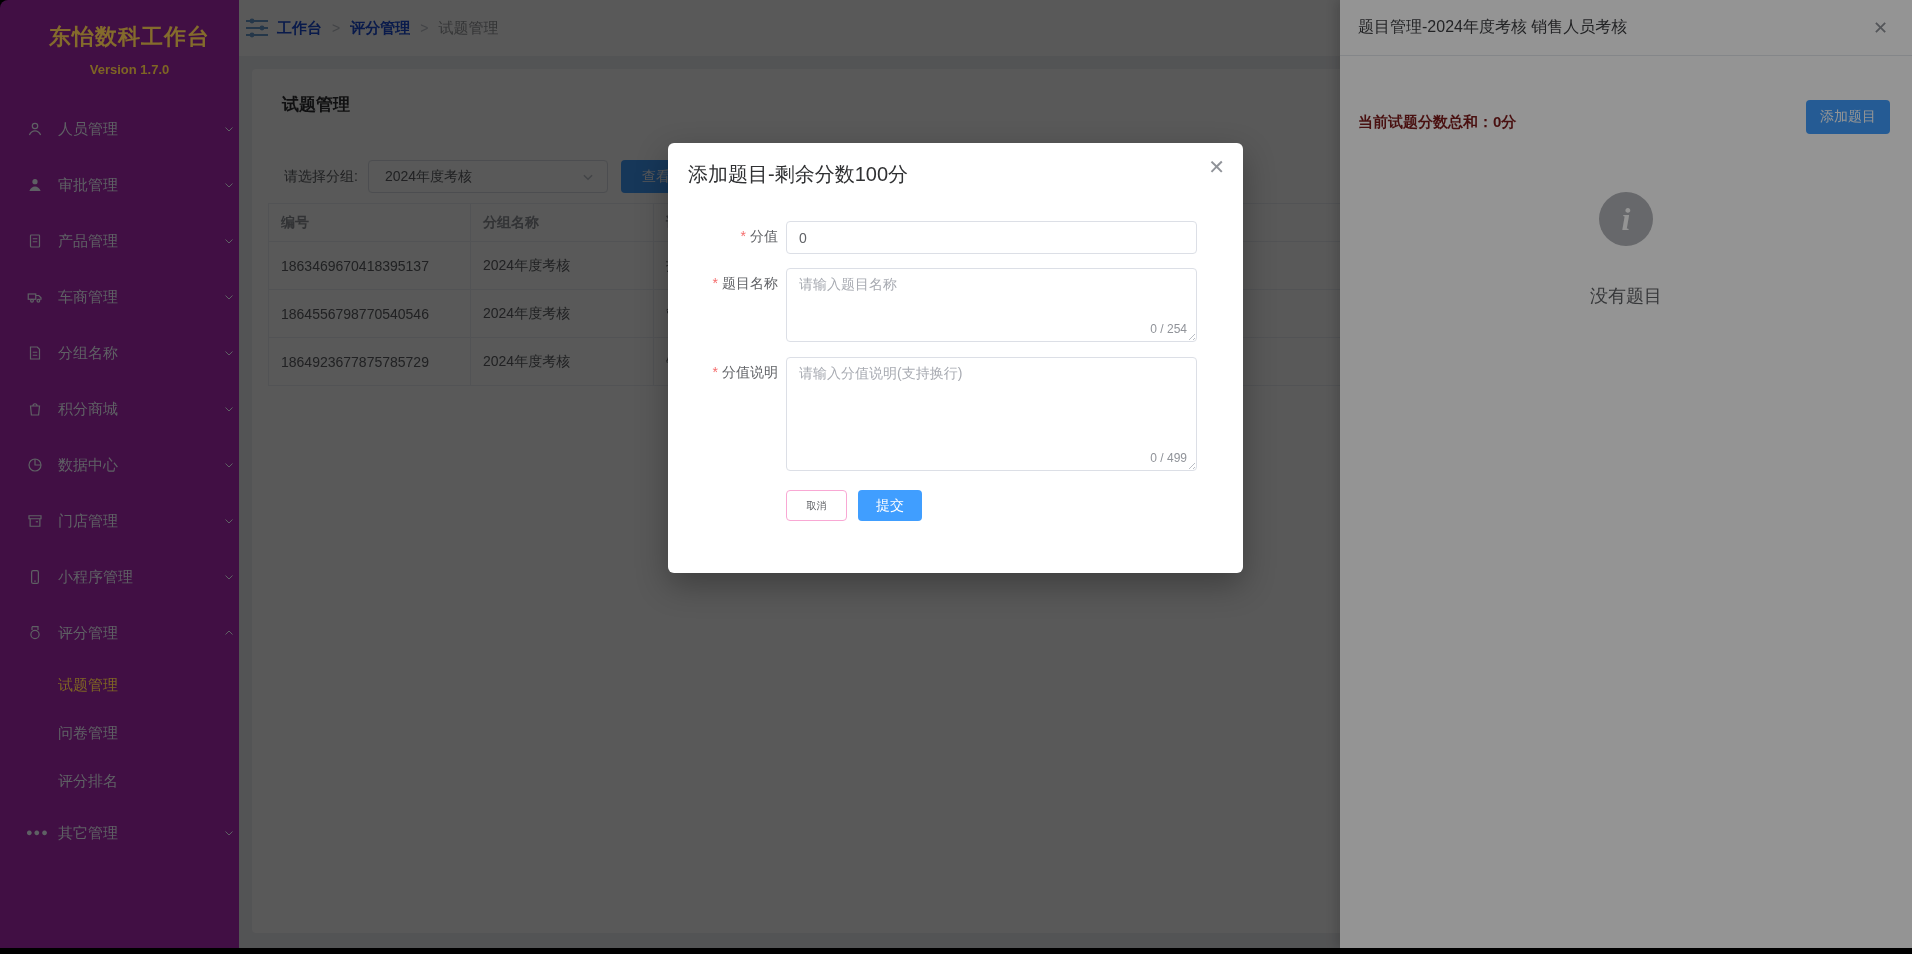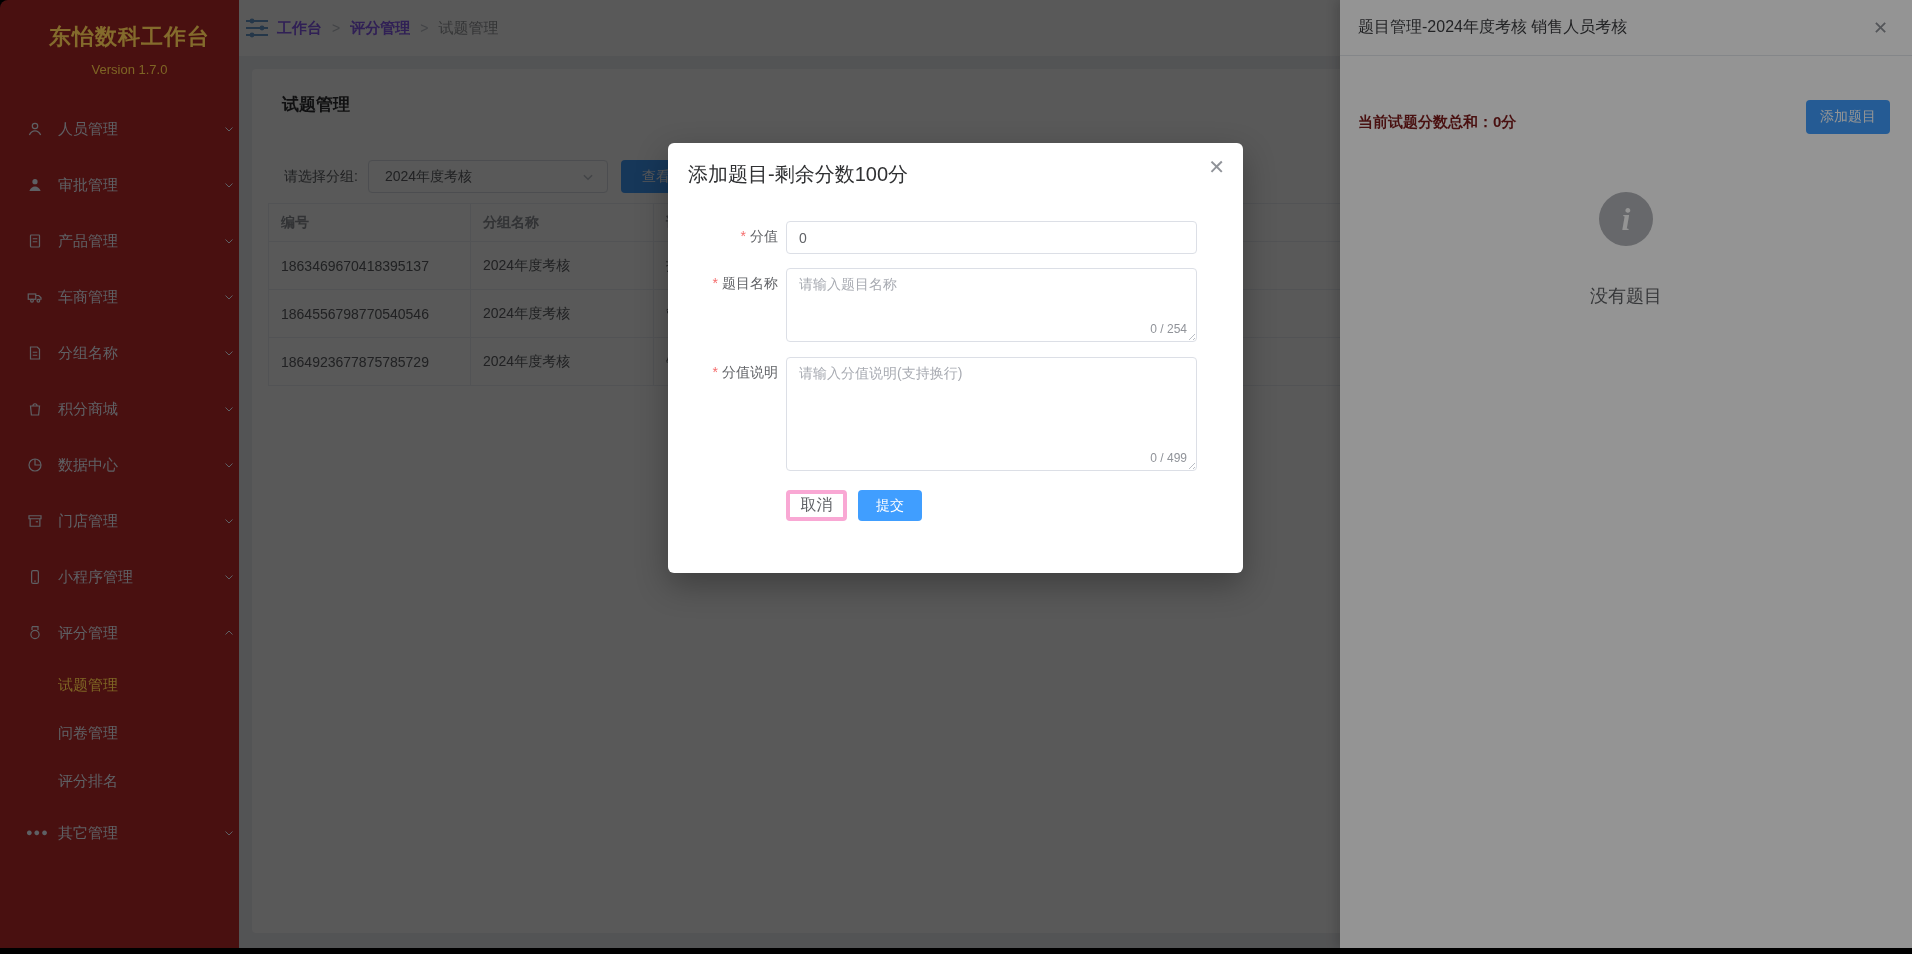--- a/index.html
+++ b/index.html
@@ -2,43 +2,43 @@
 <html><head>
 <meta charset="utf-8">
 <style>
   * { margin:0; padding:0; box-sizing:border-box; }
   html,body { width:1912px; height:954px; overflow:hidden; background:#000;
     font-family:"Liberation Sans", sans-serif; }
   body { position:relative; }
 
   
   .sidebar { position:absolute; left:0; top:0; width:259px; height:948px;
-    background:#7f1d1d; z-index:1; border-radius:8px 0 14px 0; }
+    background:#701a75; z-index:1; border-radius:8px 0 14px 0; }
   .brand { padding-top:22px; text-align:center; }
   .brand h1 { font-size:22px; font-weight:bold; color:#e3b94d; letter-spacing:1px; }
-  .brand .ver { margin-top:10px; font-size:13px; color:#d9ae3f; font-weight:normal; }
+  .brand .ver { margin-top:10px; font-size:13px; color:#d9ae3f; font-weight:bold; }
   .nav { margin-top:24px; }
   .nav-item { height:56px; display:flex; align-items:center; padding:0 24px 0 26px;
     color:#a3a6ad; font-size:15px; cursor:pointer; position:relative;font-family:Liberation Mono, monospace; }
   .nav-item .ico { width:18px; height:18px; margin-right:14px; flex:0 0 18px; }
   .nav-item .lbl { flex:1; }
   .chev { width:12px; height:12px; }
   .chev svg { display:block; }
   .sub-item { height:48px; display:flex; align-items:center; padding-left:58px;
     color:#a3a6ad; font-size:15px; cursor:pointer; }
   .sub-item.active { color:#d9ae3f; }
   .dots { font-size:11px; letter-spacing:1px; color:#a3a6ad; width:18px; margin-right:14px; }
 
   
   .main { position:absolute; left:239px; top:0; right:0; height:948px;
     background:#f0f2f5; z-index:1; }
   .topbar { height:56px; background:#fff; display:flex; align-items:center; padding-left:6px; }
   .crumb { display:flex; align-items:center; font-size:15px; }
   .crumb .bc-icon { margin-right:8px; width:24px; height:26px; }
-  .crumb .c-strong { color:#8b5cf6; font-weight:bold; }
+  .crumb .c-strong { color:#1d4ed8; font-weight:bold; }
   .crumb .c-sep { color:#c0c4cc; margin:0 10px; font-size:14px; }
   .crumb .c-last { color:#97999c; }
 
   .card { position:absolute; left:13px; top:69px; right:16px; height:864px;
     background:#fff; border-radius:4px; }
   .card-title { position:absolute; left:30px; top:24px; font-size:17px;
     font-weight:bold; color:#303133; }
   .filter-row { position:absolute; left:32px; top:91px; height:33px;
     display:flex; align-items:center; }
   .filter-label { font-size:14px; color:#606266; margin-right:10px; }
@@ -97,22 +97,22 @@
   .f-area-wrap { position:absolute; left:118px; width:411px; }
   .f-area { width:100%; height:100%; border:1px solid #dcdfe6; border-radius:4px;
     font-size:14px; color:#606266; font-family:inherit; padding:7px 12px;
     resize:none; outline:none; display:block; }
   .f-area::placeholder, .f-input::placeholder { color:#a8abb2; }
   .counter { position:absolute; right:10px; bottom:6px; font-size:12px; color:#909399; }
   .resize-grip { position:absolute; right:2px; bottom:2px; width:9px; height:9px;
     background:repeating-linear-gradient(135deg, transparent 0 2px, #b9bdc4 2px 3px);
     clip-path:polygon(100% 0, 100% 100%, 0 100%); }
   .btn-cancel { position:absolute; left:118px; top:347px; width:61px; height:31px;
-    background:#fff; border:4px solid #f9a8d4; border-radius:4px; color:#606266;
-    font-size:16px; cursor:pointer; font-family:inherit; }
+    background:#fff; border:1px solid #f9a8d4; border-radius:4px; color:#606266;
+    font-size:10px; cursor:pointer; font-family:inherit; }
   .btn-submit { position:absolute; left:190px; top:347px; width:64px; height:31px; }
 </style>
 </head>
 <body>
 
 <aside class="sidebar">
   <div class="brand">
     <h1>东怡数科工作台</h1>
     <div class="ver">Version 1.7.0</div>
   </div>

